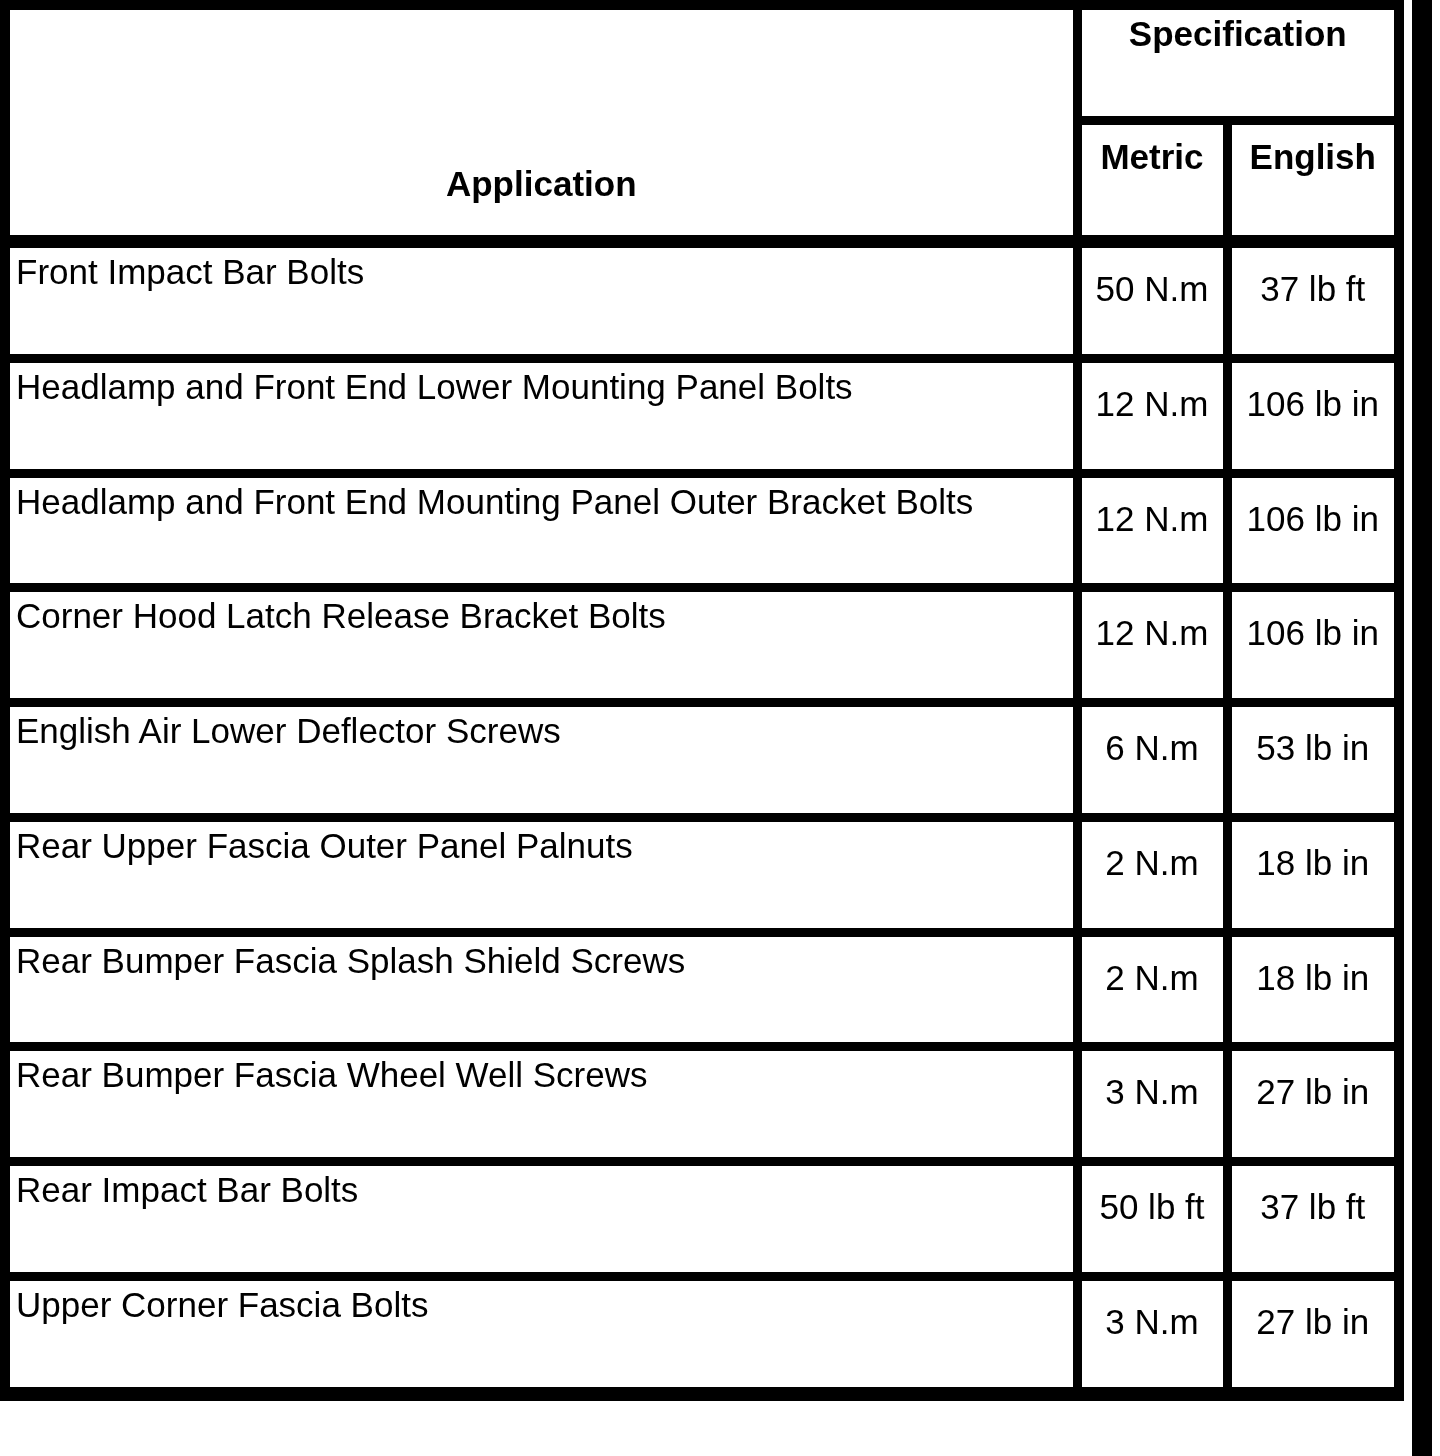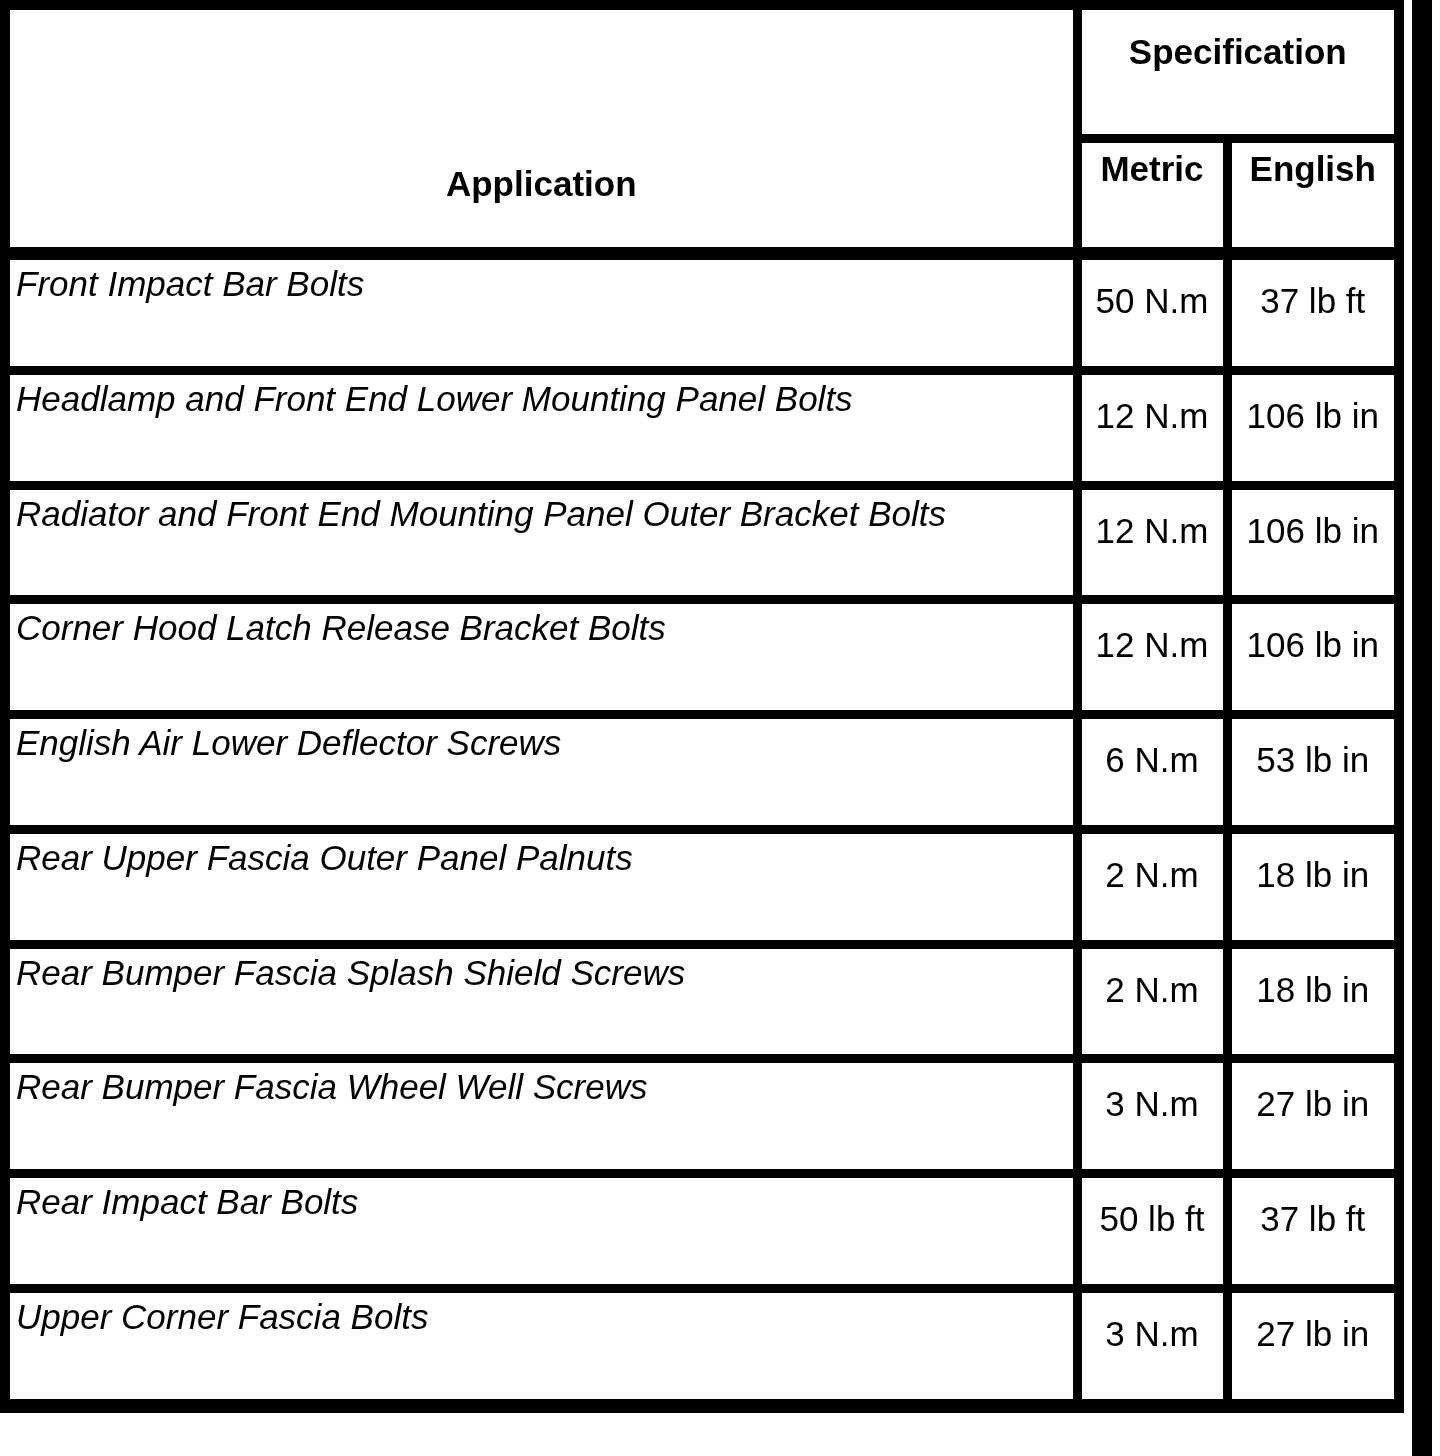--- a/index.html
+++ b/index.html
@@ -43,36 +43,35 @@
   
   .app-h-inner {
     padding-top: 118px;
     padding-bottom: 20px;
     text-align: center;
     margin-top: 34px;
   }
   .spec-h { border-bottom-width: 9px; }
   .spec-h-inner {
     height: 104px;
-    padding-top: 20px;
+    padding-top: 2px;
     text-align: center;
   }
   .sub-h { border-bottom-width: 13px; }
   .app-h { border-bottom-width: 13px; }
   .sub-h-inner {
     height: 100px;
-    padding-top: 4px;
+    padding-top: 10px;
     text-align: center;
   }
 
   
   td.app-cell .app-text {
     padding: 2px 20px 60px 6px;
     max-width: 960px;
-    font-style: italic;
   }
   td.val-cell { text-align: center; }
   td.val-cell .val-box {
     display: flex;
     align-items: center;
     justify-content: center;
     padding-top: 18px;
     white-space: nowrap;
   }
 
@@ -133,21 +132,21 @@
     <td class="val-cell">
       <div class="val-box" style="height: 46px;">12 N.m</div>
     </td>
     <td class="val-cell">
       <div class="val-box" style="height: 46px;">106 lb in</div>
     </td>
   </tr>
 
   <tr class="data-row">
     <td class="app-cell">
-      <div class="app-text">Radiator and Front End Mounting Panel Outer Bracket Bolts</div>
+      <div class="app-text">Headlamp and Front End Mounting Panel Outer Bracket Bolts</div>
     </td>
     <td class="val-cell">
       <div class="val-box" style="height: 46px;">12 N.m</div>
     </td>
     <td class="val-cell">
       <div class="val-box" style="height: 46px;">106 lb in</div>
     </td>
   </tr>
 
   <tr class="data-row">

